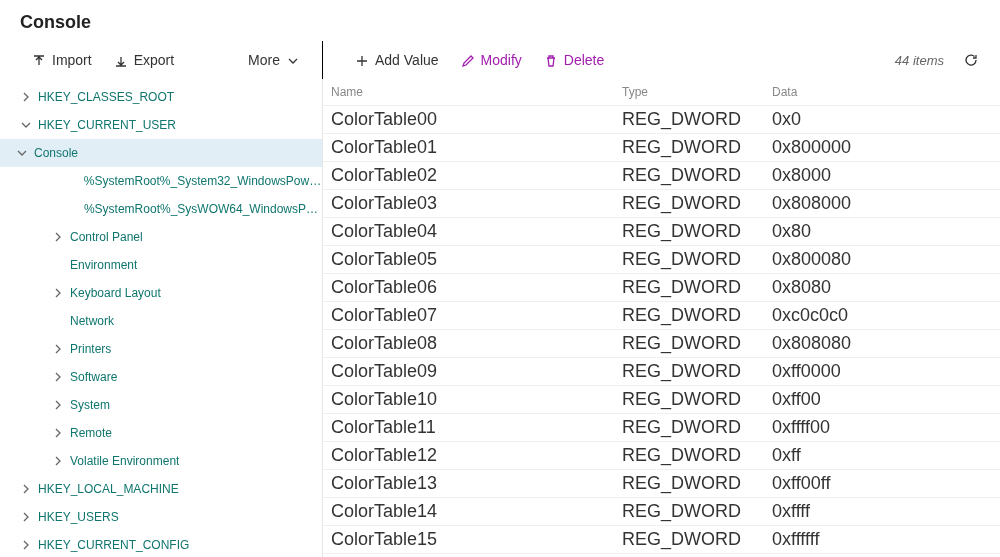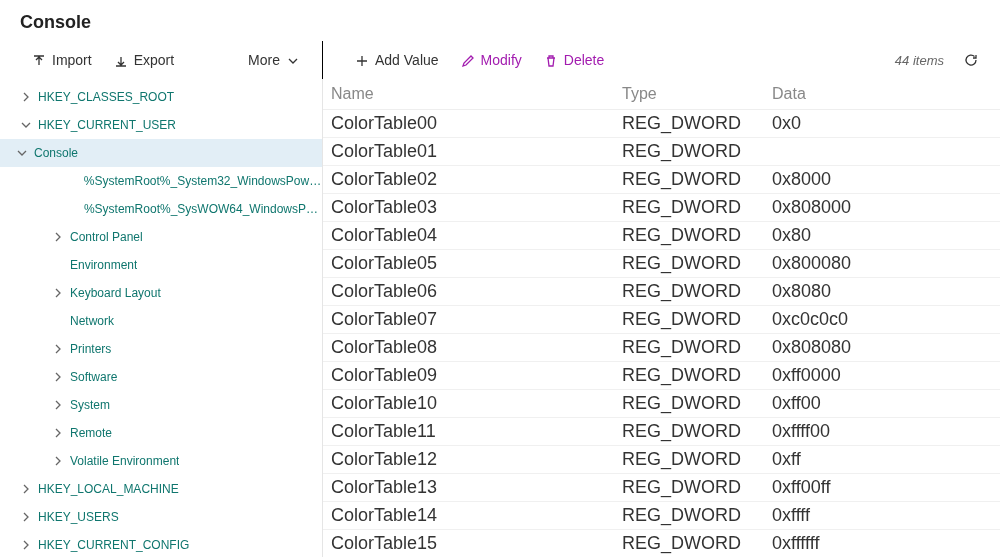--- a/index.html
+++ b/index.html
@@ -25,21 +25,21 @@
     .tree-item .caret { width: 12px; height: 12px; display: inline-flex; align-items: center; justify-content: center; margin-right: 6px; color: #666; }
     .tree-item .caret.blank { visibility: hidden; }
     .tree-item .lbl { font-size: 12px; color: #0f766e; overflow: hidden; text-overflow: ellipsis; }
 
     .d0 { padding-left: 20px; }
     .d1 { padding-left: 16px; }
     .d2 { padding-left: 52px; }
     .d3 { padding-left: 68px; }
 
     .grid { flex: 1; border-left: 1px solid #e5e5e5; overflow-y: auto; }
-    .grid-head { display: flex; padding: 6px 0 6px 8px; border-bottom: 1px solid #eee; color: #888; font-size: 16px; }
+    .grid-head { display: flex; padding: 6px 0 6px 8px; border-bottom: 1px solid #eee; color: #888; font-size: 12px; }
     .grid-row { display: flex; padding: 6px 0 6px 8px; border-bottom: 1px solid #f0f0f0; color: #333; font-size: 18px; align-items: center; height: 28px; }
     .col-name { width: 291px; }
     .col-type { width: 150px; }
     .col-data { flex: 1; }
 
     svg { stroke: currentColor; fill: none; stroke-width: 1.3; }
   </style>
 </head>
 <body>
 
@@ -259,20 +259,21 @@
     </div>
     <div id="grid-body">
         <div class="grid-row">
           <div class="col-name">ColorTable00</div>
           <div class="col-type">REG_DWORD</div>
           <div class="col-data">0x0</div>
         </div>
         <div class="grid-row">
           <div class="col-name">ColorTable01</div>
           <div class="col-type">REG_DWORD</div>
+          <div class="col-data">0x800000</div>
         </div>
         <div class="grid-row">
           <div class="col-name">ColorTable02</div>
           <div class="col-type">REG_DWORD</div>
           <div class="col-data">0x8000</div>
         </div>
         <div class="grid-row">
           <div class="col-name">ColorTable03</div>
           <div class="col-type">REG_DWORD</div>
           <div class="col-data">0x808000</div>

